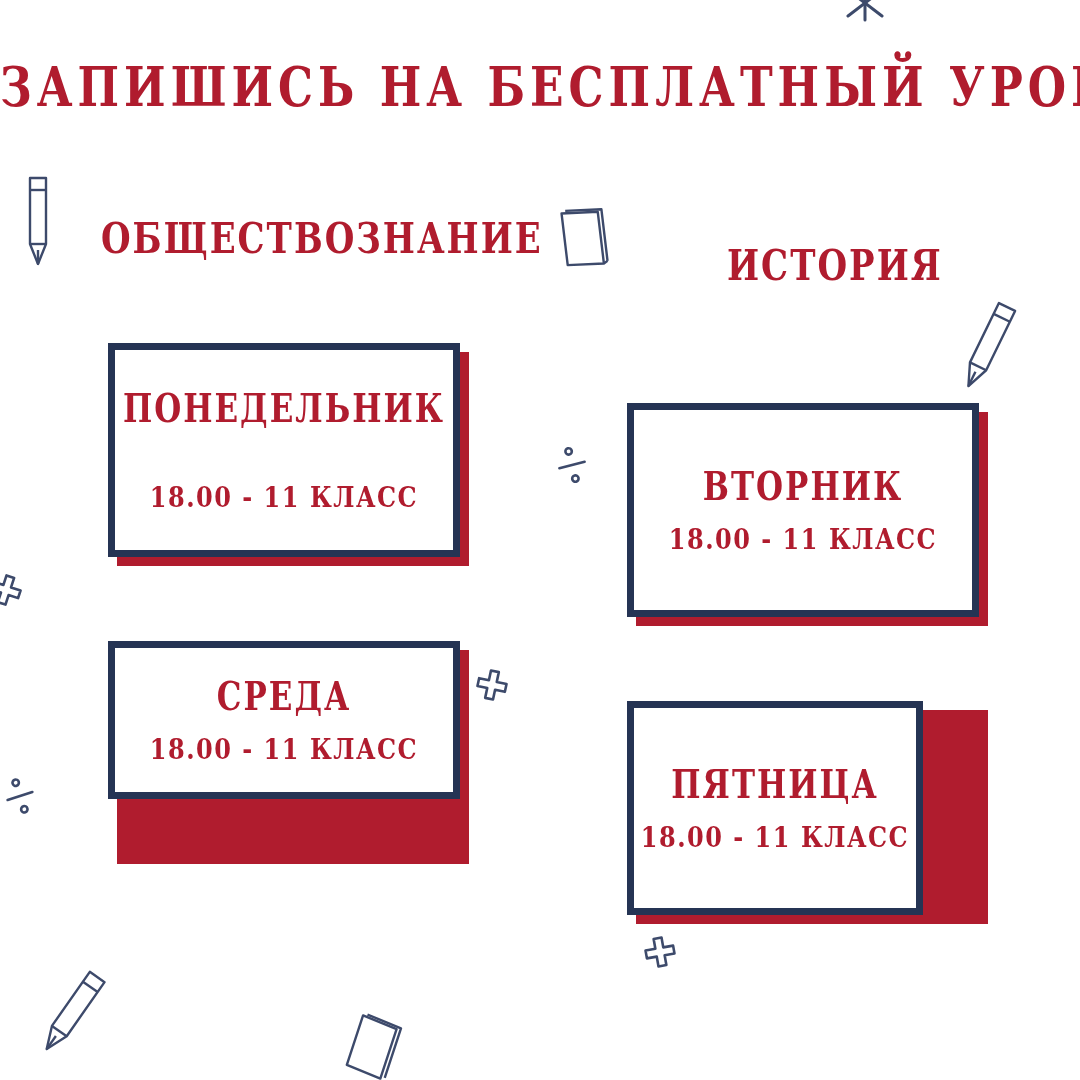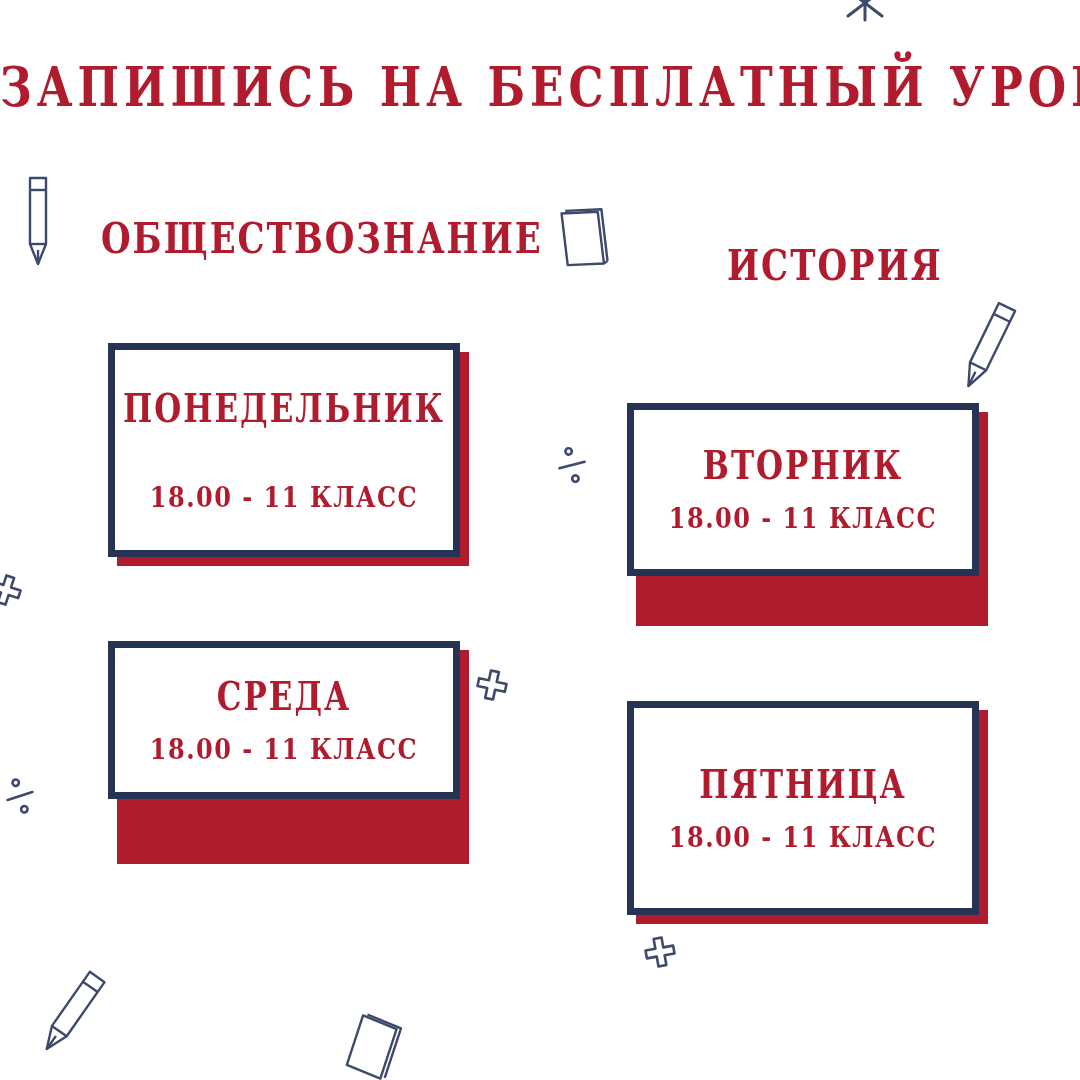--- a/index.html
+++ b/index.html
@@ -104,24 +104,24 @@
     white-space: nowrap;
   }
 
   
   .card-monday   { left: 108px; top: 343px; width: 352px; height: 214px; gap: 36px; }
   .sh-monday     { left: 117px; top: 352px; width: 352px; height: 214px; }
 
   .card-wednesday{ left: 108px; top: 641px; width: 352px; height: 158px; }
   .sh-wednesday  { left: 117px; top: 650px; width: 352px; height: 214px; }
 
-  .card-tuesday  { left: 627px; top: 403px; width: 352px; height: 173px; }
+  .card-tuesday  { left: 627px; top: 403px; width: 352px; height: 214px; }
   .sh-tuesday    { left: 636px; top: 412px; width: 352px; height: 214px; }
 
-  .card-friday   { left: 627px; top: 701px; width: 352px; height: 214px; }
+  .card-friday   { left: 627px; top: 701px; width: 296px; height: 214px; }
   .sh-friday     { left: 636px; top: 710px; width: 352px; height: 214px; }
 
   
   .doodle {
     position: absolute;
     z-index: 1;
   }
 
   
   .logo {

